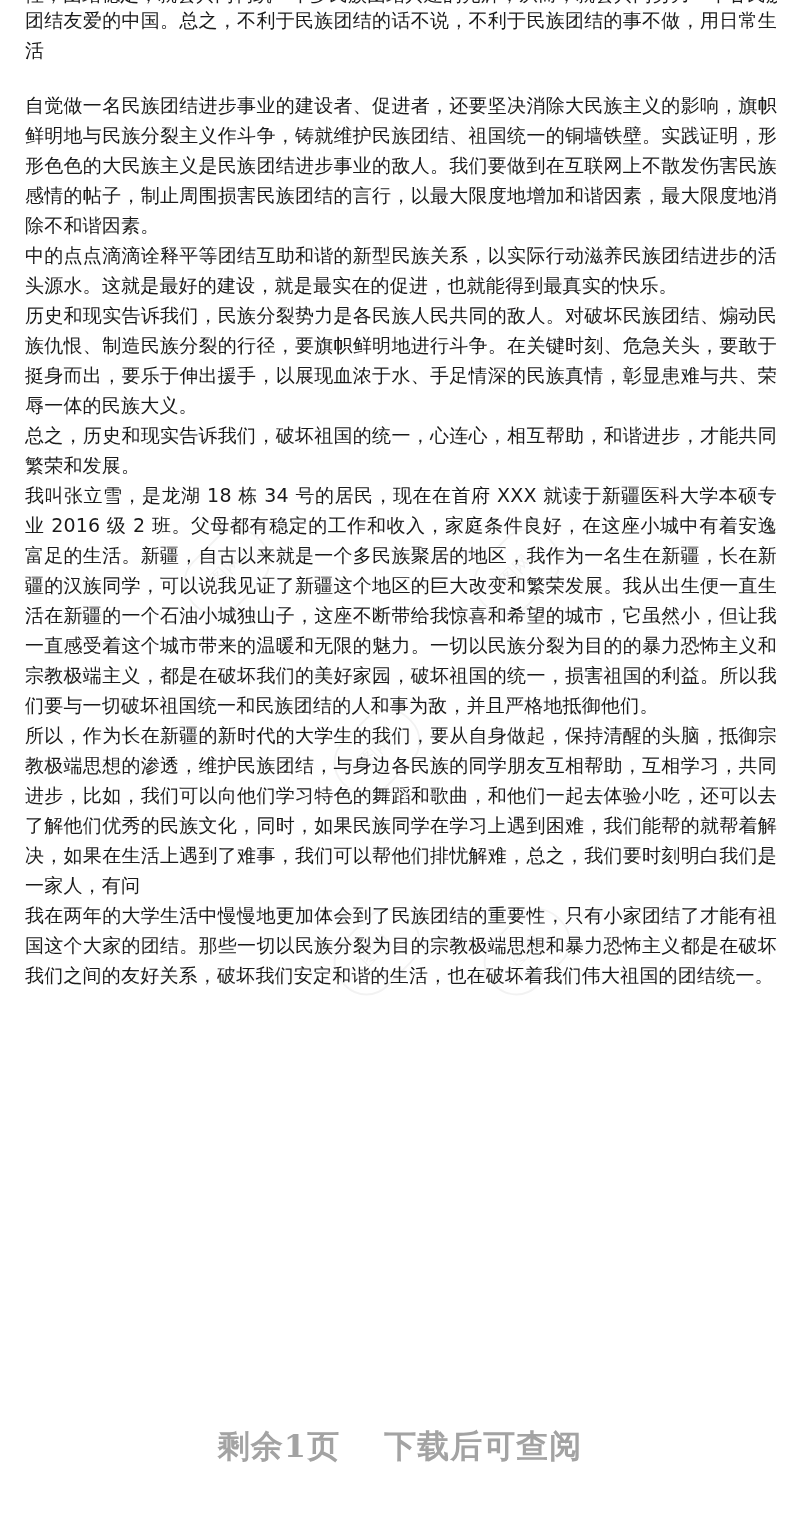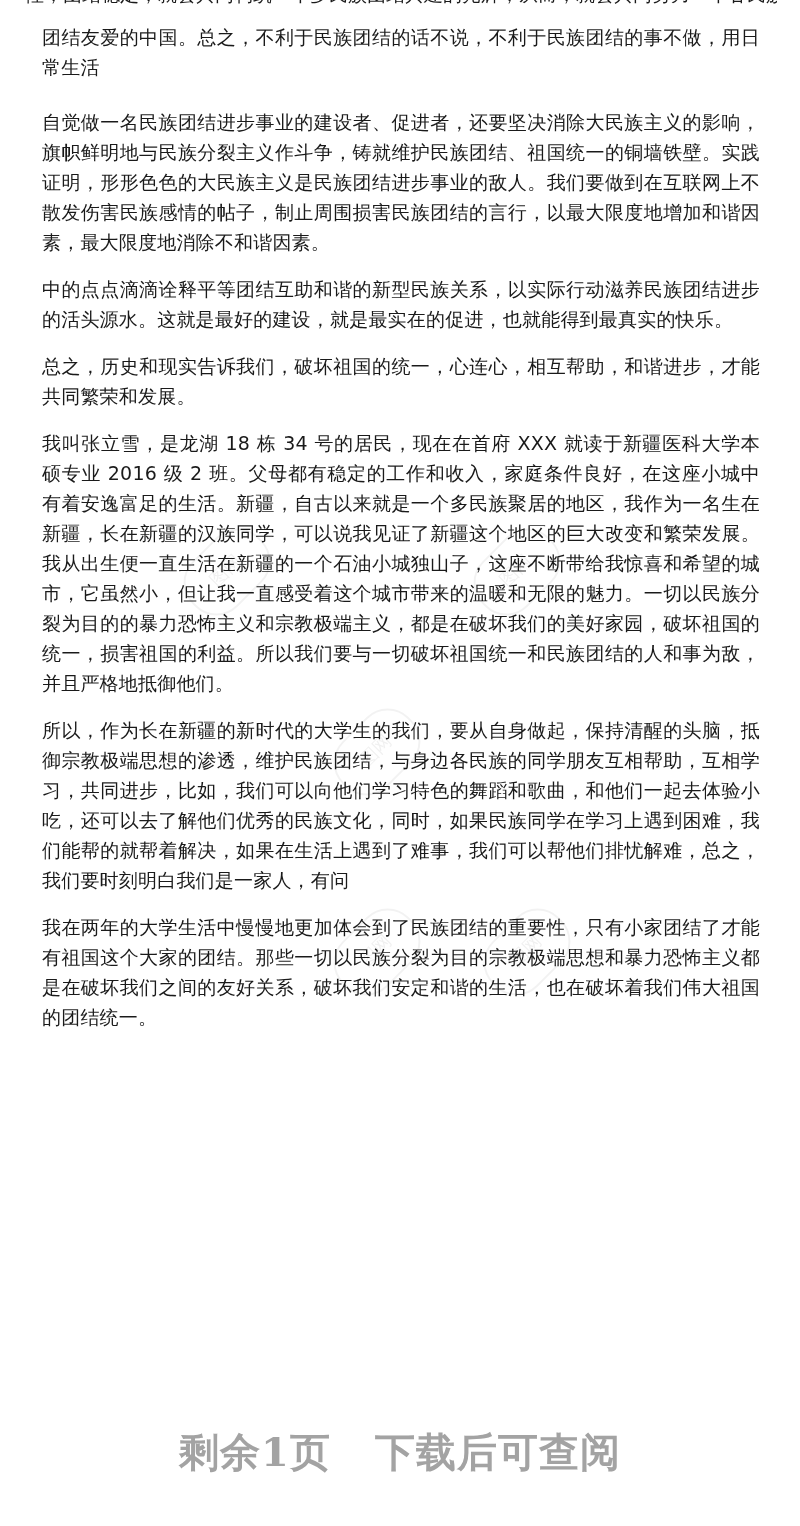--- a/index.html
+++ b/index.html
@@ -1,46 +1,47 @@
 <!DOCTYPE html>
 <html><head>
 <meta charset="utf-8">
 <style>
   html, body { margin: 0; padding: 0; background: #ffffff; }
   body { width: 800px; height: 1526px; position: relative; overflow: hidden;
          font-family: "DejaVu Sans", "Liberation Sans", sans-serif; color: #1a1a1a; }
   .page { position: absolute; left: 0; top: 0; width: 800px; height: 1526px; }
   .block { position: absolute; left: 25px; width: 752px; font-size: 19px; line-height: 30px;
            letter-spacing: 0.2px; }
-  .block p { margin: 17px; text-align: justify; text-align-last: left; }
+  .block p { margin: 0; text-align: justify; text-align-last: left; }
   .cut-line { position: absolute; left: 25px; top: -21px; width: 752px; font-size: 19px; line-height: 30px;
               white-space: nowrap; overflow: hidden; }
   .watermark { position: absolute; width: 90px; height: 60px; border: 2px solid rgba(0,0,0,0.05);
                border-radius: 30px; transform: rotate(-45deg); color: rgba(0,0,0,0.06);
                font-size: 18px; text-align: center; line-height: 56px; pointer-events: none; }
   .footer { position: absolute; left: 0; top: 1425px; width: 800px; text-align: center;
             font-family: "DejaVu Serif", "Liberation Serif", serif; font-weight: bold;
-            font-size: 40px; color: #a3a3a3; letter-spacing: 1px; }
+            font-size: 32px; color: #a3a3a3; letter-spacing: 1px; }
   .footer span { display: inline-block; }
   .footer .gap { width: 44px; }
 </style>
 </head>
 <body>
 
 <div class="page">
 
   <div class="cut-line">性，团结稳定，就会共同构筑一个多民族团结共建的光辉，从而，就会共同努力一个各民族</div>
 
   <div class="block" style="top:5px;">
     <p>团结友爱的中国。总之，不利于民族团结的话不说，不利于民族团结的事不做，用日常生活</p>
   </div>
 
   <div class="block" style="top:90px;">
     <p>自觉做一名民族团结进步事业的建设者、促进者，还要坚决消除大民族主义的影响，旗帜鲜明地与民族分裂主义作斗争，铸就维护民族团结、祖国统一的铜墙铁壁。实践证明，形形色色的大民族主义是民族团结进步事业的敌人。我们要做到在互联网上不散发伤害民族感情的帖子，制止周围损害民族团结的言行，以最大限度地增加和谐因素，最大限度地消除不和谐因素。</p>
     <p>中的点点滴滴诠释平等团结互助和谐的新型民族关系，以实际行动滋养民族团结进步的活头源水。这就是最好的建设，就是最实在的促进，也就能得到最真实的快乐。</p>
+    <p>历史和现实告诉我们，民族分裂势力是各民族人民共同的敌人。对破坏民族团结、煽动民族仇恨、制造民族分裂的行径，要旗帜鲜明地进行斗争。在关键时刻、危急关头，要敢于挺身而出，要乐于伸出援手，以展现血浓于水、手足情深的民族真情，彰显患难与共、荣辱一体的民族大义。</p>
     <p>总之，历史和现实告诉我们，破坏祖国的统一，心连心，相互帮助，和谐进步，才能共同繁荣和发展。</p>
     <p>我叫张立雪，是龙湖 18 栋 34 号的居民，现在在首府 XXX 就读于新疆医科大学本硕专业 2016 级 2 班。父母都有稳定的工作和收入，家庭条件良好，在这座小城中有着安逸富足的生活。新疆，自古以来就是一个多民族聚居的地区，我作为一名生在新疆，长在新疆的汉族同学，可以说我见证了新疆这个地区的巨大改变和繁荣发展。我从出生便一直生活在新疆的一个石油小城独山子，这座不断带给我惊喜和希望的城市，它虽然小，但让我一直感受着这个城市带来的温暖和无限的魅力。一切以民族分裂为目的的暴力恐怖主义和宗教极端主义，都是在破坏我们的美好家园，破坏祖国的统一，损害祖国的利益。所以我们要与一切破坏祖国统一和民族团结的人和事为敌，并且严格地抵御他们。</p>
     <p>所以，作为长在新疆的新时代的大学生的我们，要从自身做起，保持清醒的头脑，抵御宗教极端思想的渗透，维护民族团结，与身边各民族的同学朋友互相帮助，互相学习，共同进步，比如，我们可以向他们学习特色的舞蹈和歌曲，和他们一起去体验小吃，还可以去了解他们优秀的民族文化，同时，如果民族同学在学习上遇到困难，我们能帮的就帮着解决，如果在生活上遇到了难事，我们可以帮他们排忧解难，总之，我们要时刻明白我们是一家人，有问</p>
     <p>我在两年的大学生活中慢慢地更加体会到了民族团结的重要性，只有小家团结了才能有祖国这个大家的团结。那些一切以民族分裂为目的宗教极端思想和暴力恐怖主义都是在破坏我们之间的友好关系，破坏我们安定和谐的生活，也在破坏着我们伟大祖国的团结统一。</p>
   </div>
 
   <div class="watermark" style="left:180px; top:540px;">图网</div>
   <div class="watermark" style="left:470px; top:540px;">图网</div>
   <div class="watermark" style="left:330px; top:720px;">图网</div>
   <div class="watermark" style="left:330px; top:920px;">图网</div>

